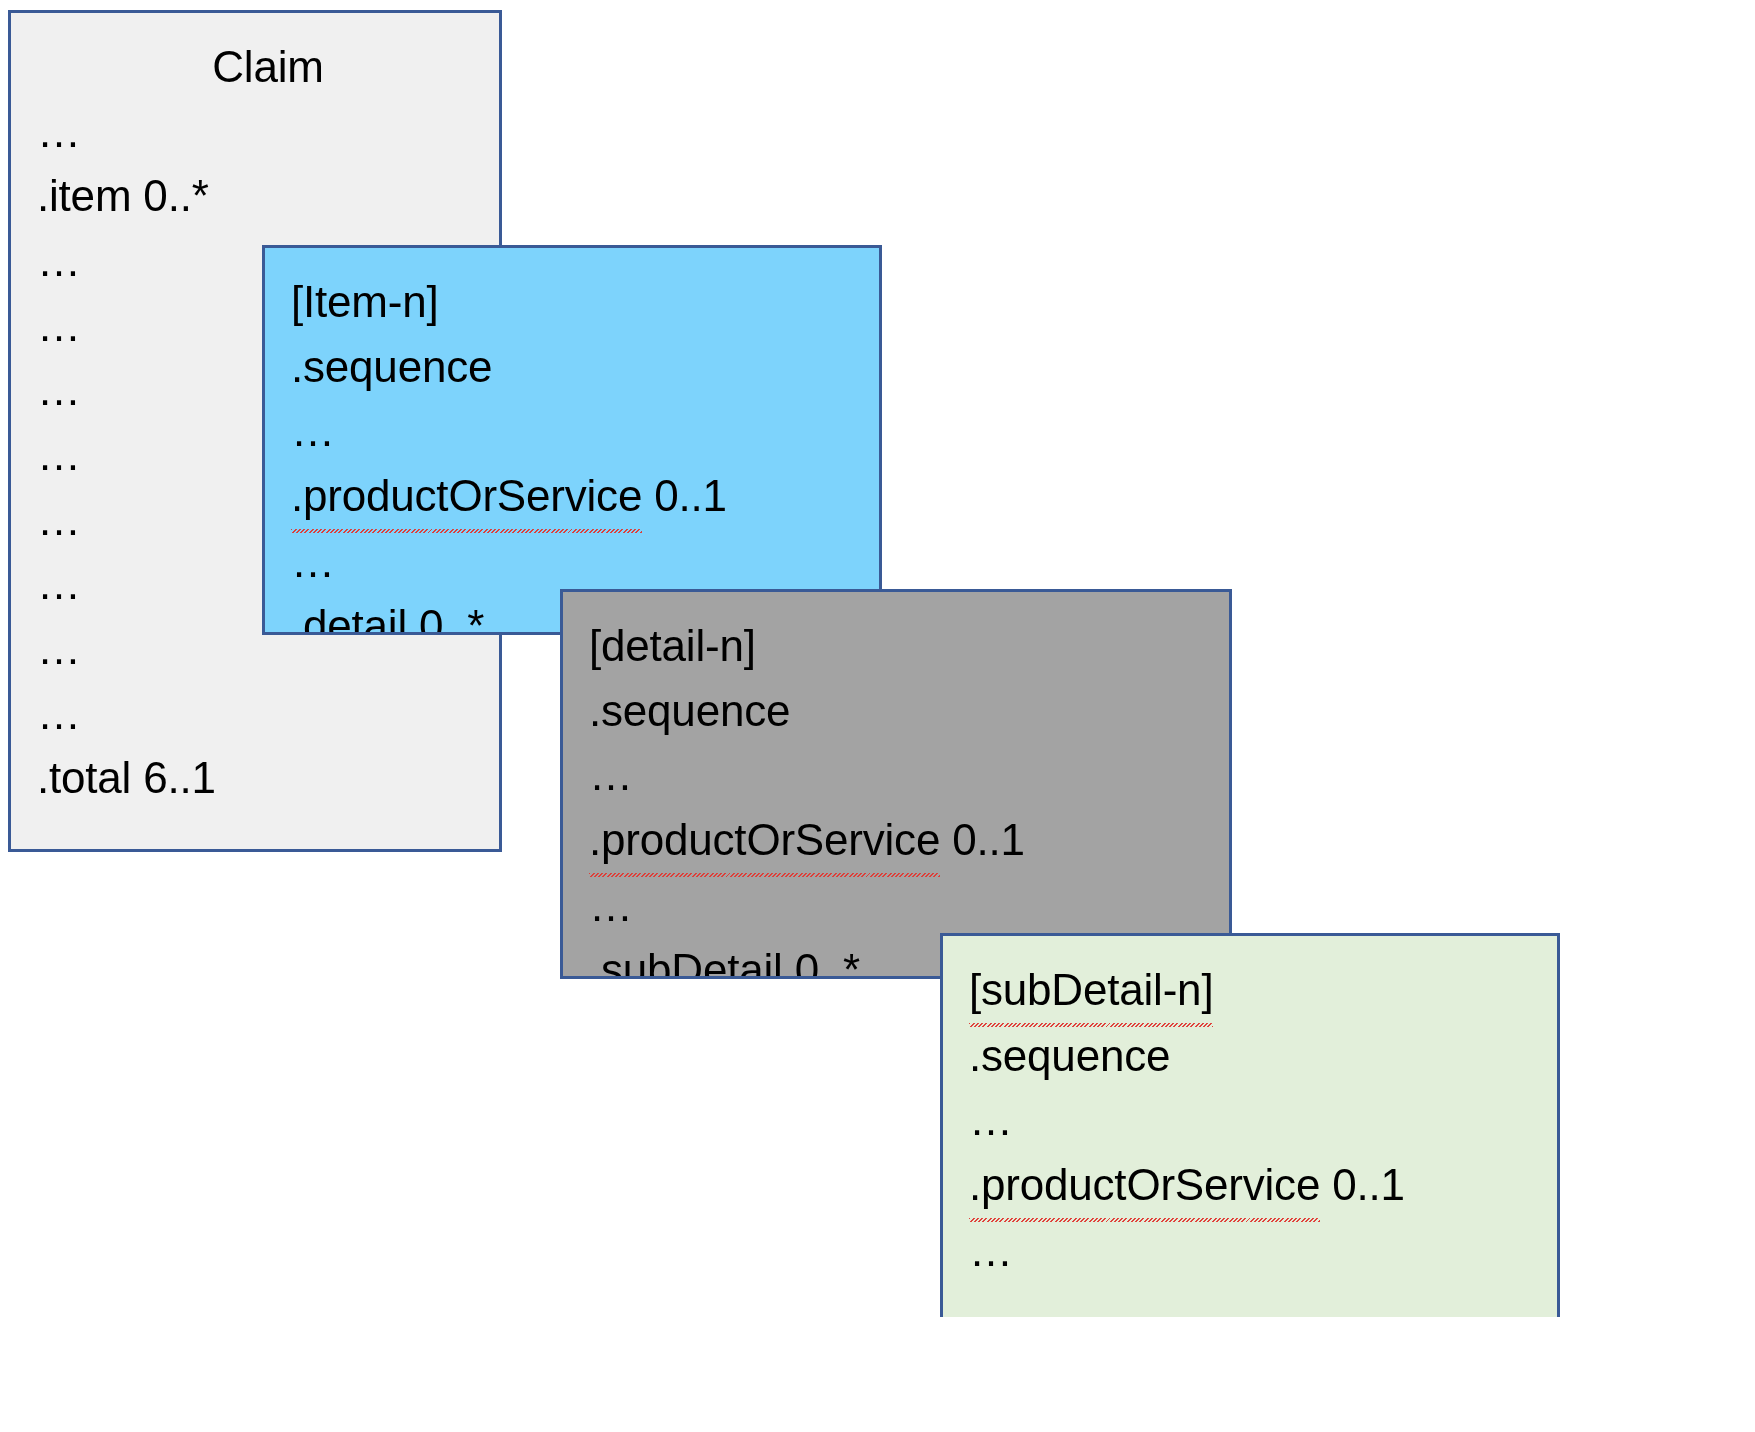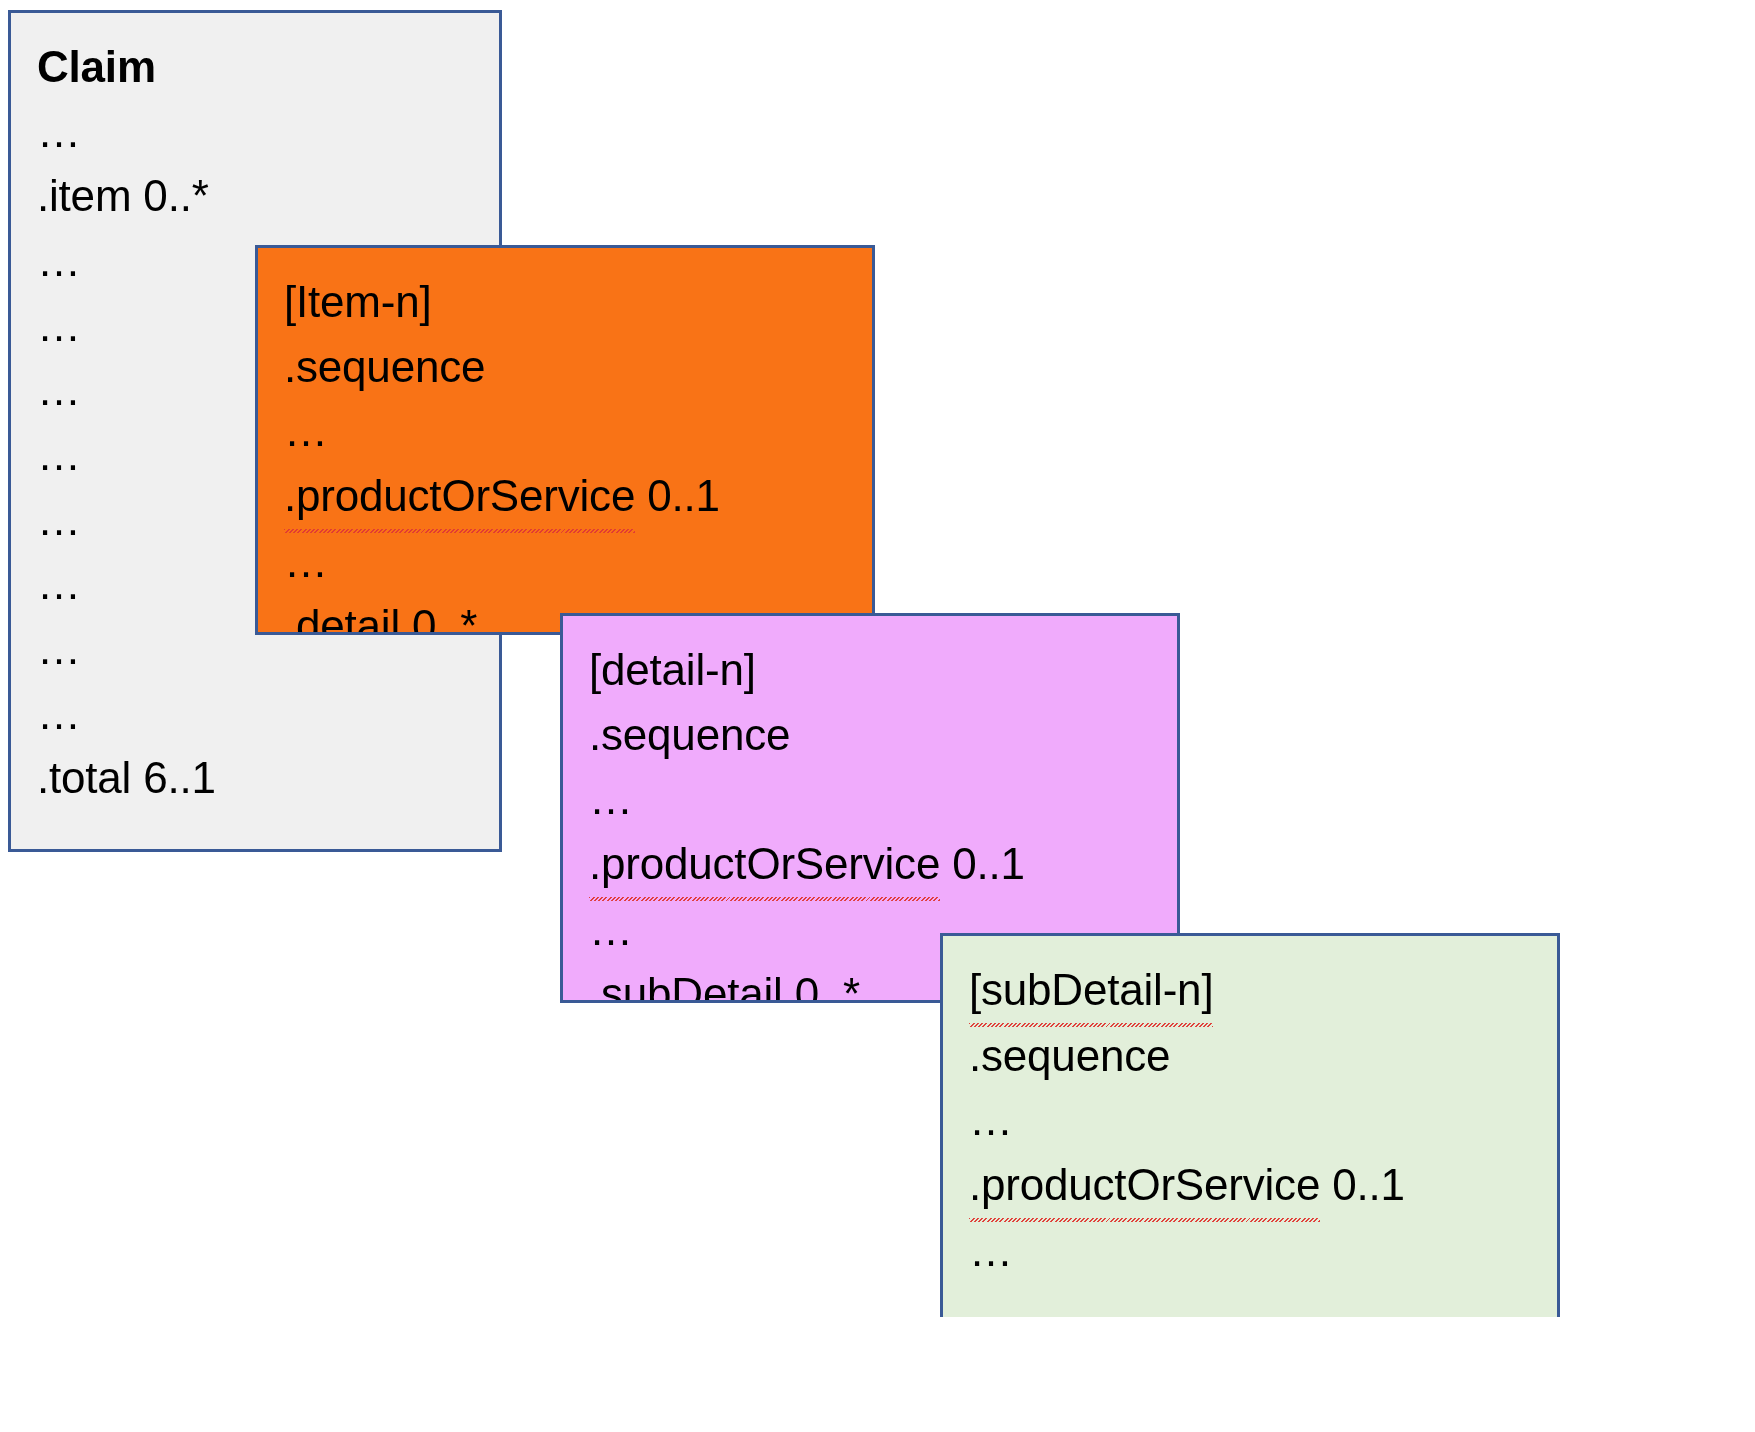--- a/index.html
+++ b/index.html
@@ -26,21 +26,22 @@
     overflow: hidden;
   }
   .entity-box .line {
     font-size: 44px;
     line-height: 1.47;
     color: #000000;
     white-space: nowrap;
     letter-spacing: -0.2px;
   }
   .entity-box .line.bold {
-    font-weight: bold;
+    font-weight: normal;
+    text-align: center;
   }
   
   .squiggle {
     position: relative;
     display: inline-block;
     padding-bottom: 1px;
   }
   .squiggle::after {
     content: "";
     position: absolute;
@@ -56,31 +57,30 @@
   }
 
   
   #box-claim {
     left: 8px;  top: 10px;
     width: 494px; height: 842px;
     background: #f0f0f0;
     z-index: 1;
   }
   #box-item {
-    left: 255px; top: 245px;
+    left: 262px; top: 245px;
     width: 620px; height: 390px;
-    background: #f97316;
+    background: #7dd3fc;
     z-index: 2;
   }
   #box-detail {
     left: 560px; top: 589px;
-    width: 620px; height: 390px;
-    background: #f0abfc;
+    width: 672px; height: 390px;
+    background: #a3a3a3;
     z-index: 3;
-    margin-top: 24px;
   }
   #box-subdetail {
     left: 940px; top: 933px;
     width: 620px; height: 384px;
     background: #e2efda;
     border-bottom: none;
     z-index: 4;
   }
 </style>
 </head>

